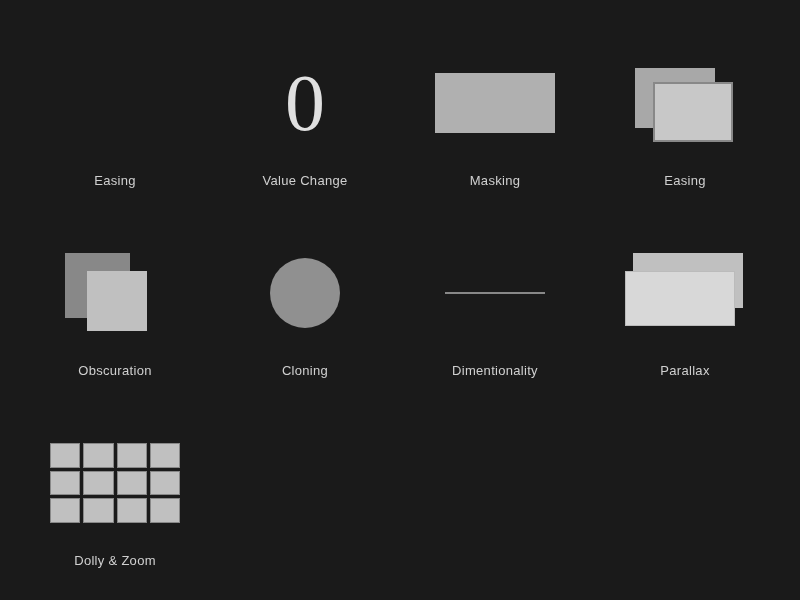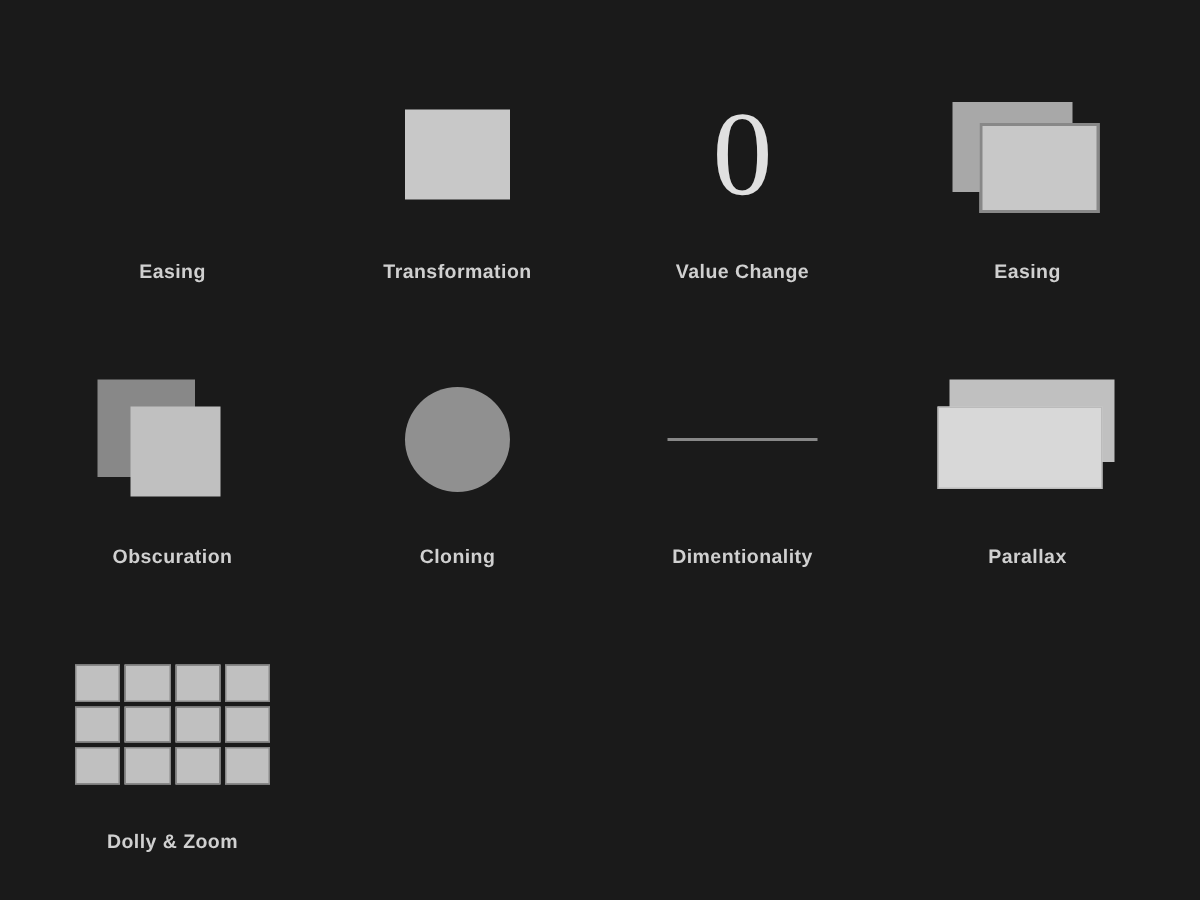--- a/index.html
+++ b/index.html
@@ -33,21 +33,21 @@
       height: 120px;
       display: flex;
       align-items: center;
       justify-content: center;
       margin-bottom: 10px;
       flex-shrink: 0;
     }
     .label {
       color: #d0d0d0;
       font-size: 13px;
-      font-weight: 700;
+      font-weight: 400;
       text-align: left;
       letter-spacing: 0.3px;
     }
 
     
     .easing-icon {
       
     }
 
     
@@ -216,34 +216,34 @@
 
 <div class="grid">
 
   <div class="cell">
     <div class="icon-area easing-icon"></div>
     <span class="label">Easing</span>
   </div>
 
 
 
-  <div class="cell">
-    <div class="icon-area">
-      <div class="transformation-icon"></div>
-    </div>
-    <span class="label">Transformation</span>
-  </div>
 
   <div class="cell">
     <div class="icon-area">
       <div class="value-change-icon">0</div>
     </div>
     <span class="label">Value Change</span>
   </div>
 
+  <div class="cell">
+    <div class="icon-area">
+      <div class="masking-icon"></div>
+    </div>
+    <span class="label">Masking</span>
+  </div>
 
   <div class="cell">
     <div class="icon-area">
       <div class="overlay-icon">
         <div class="overlay-back"></div>
         <div class="overlay-front"></div>
       </div>
     </div>
     <span class="label">Easing</span>
   </div>

